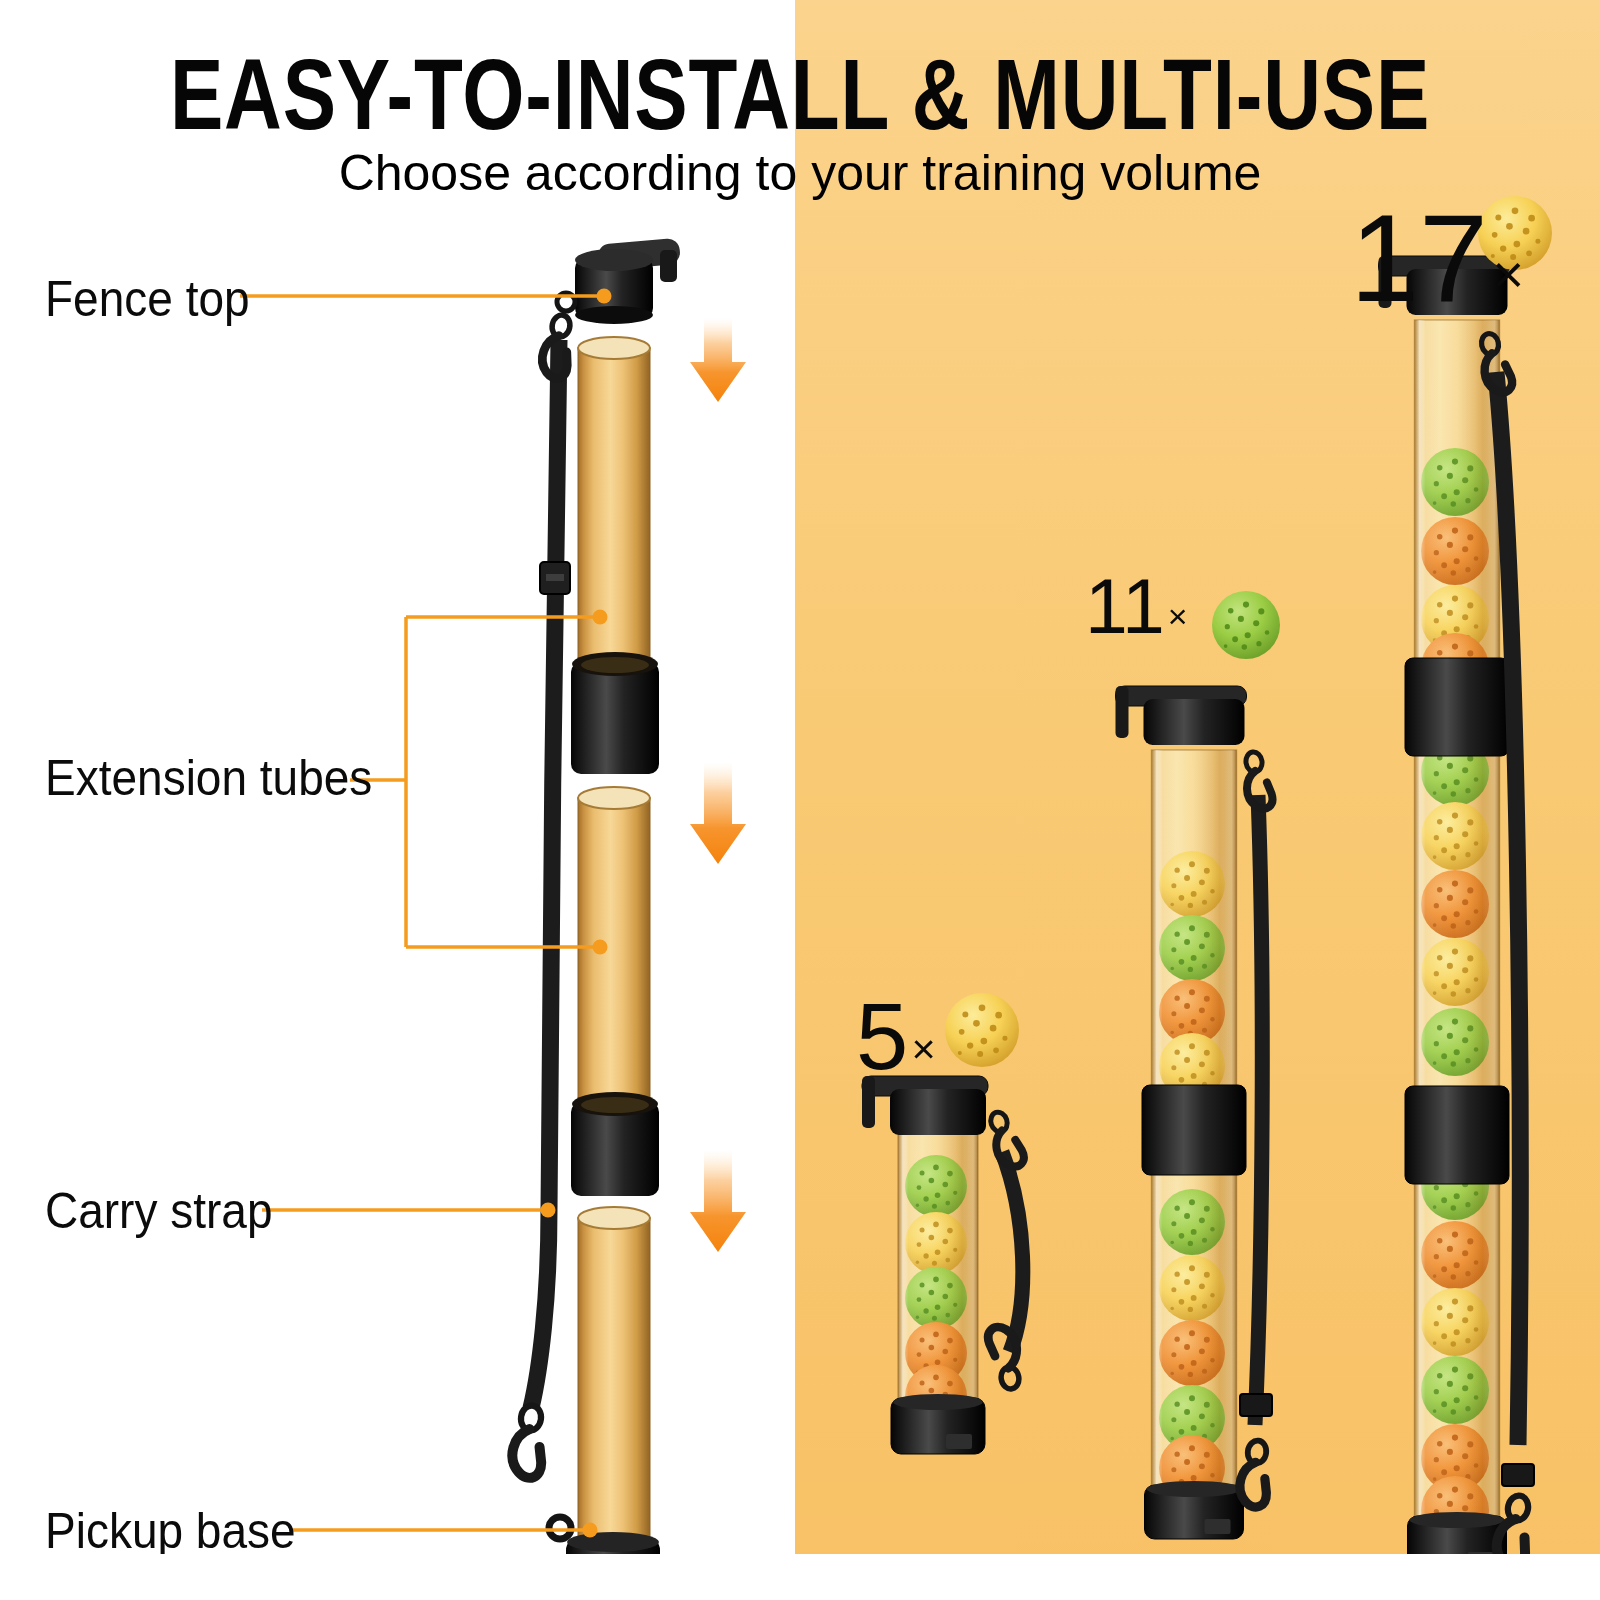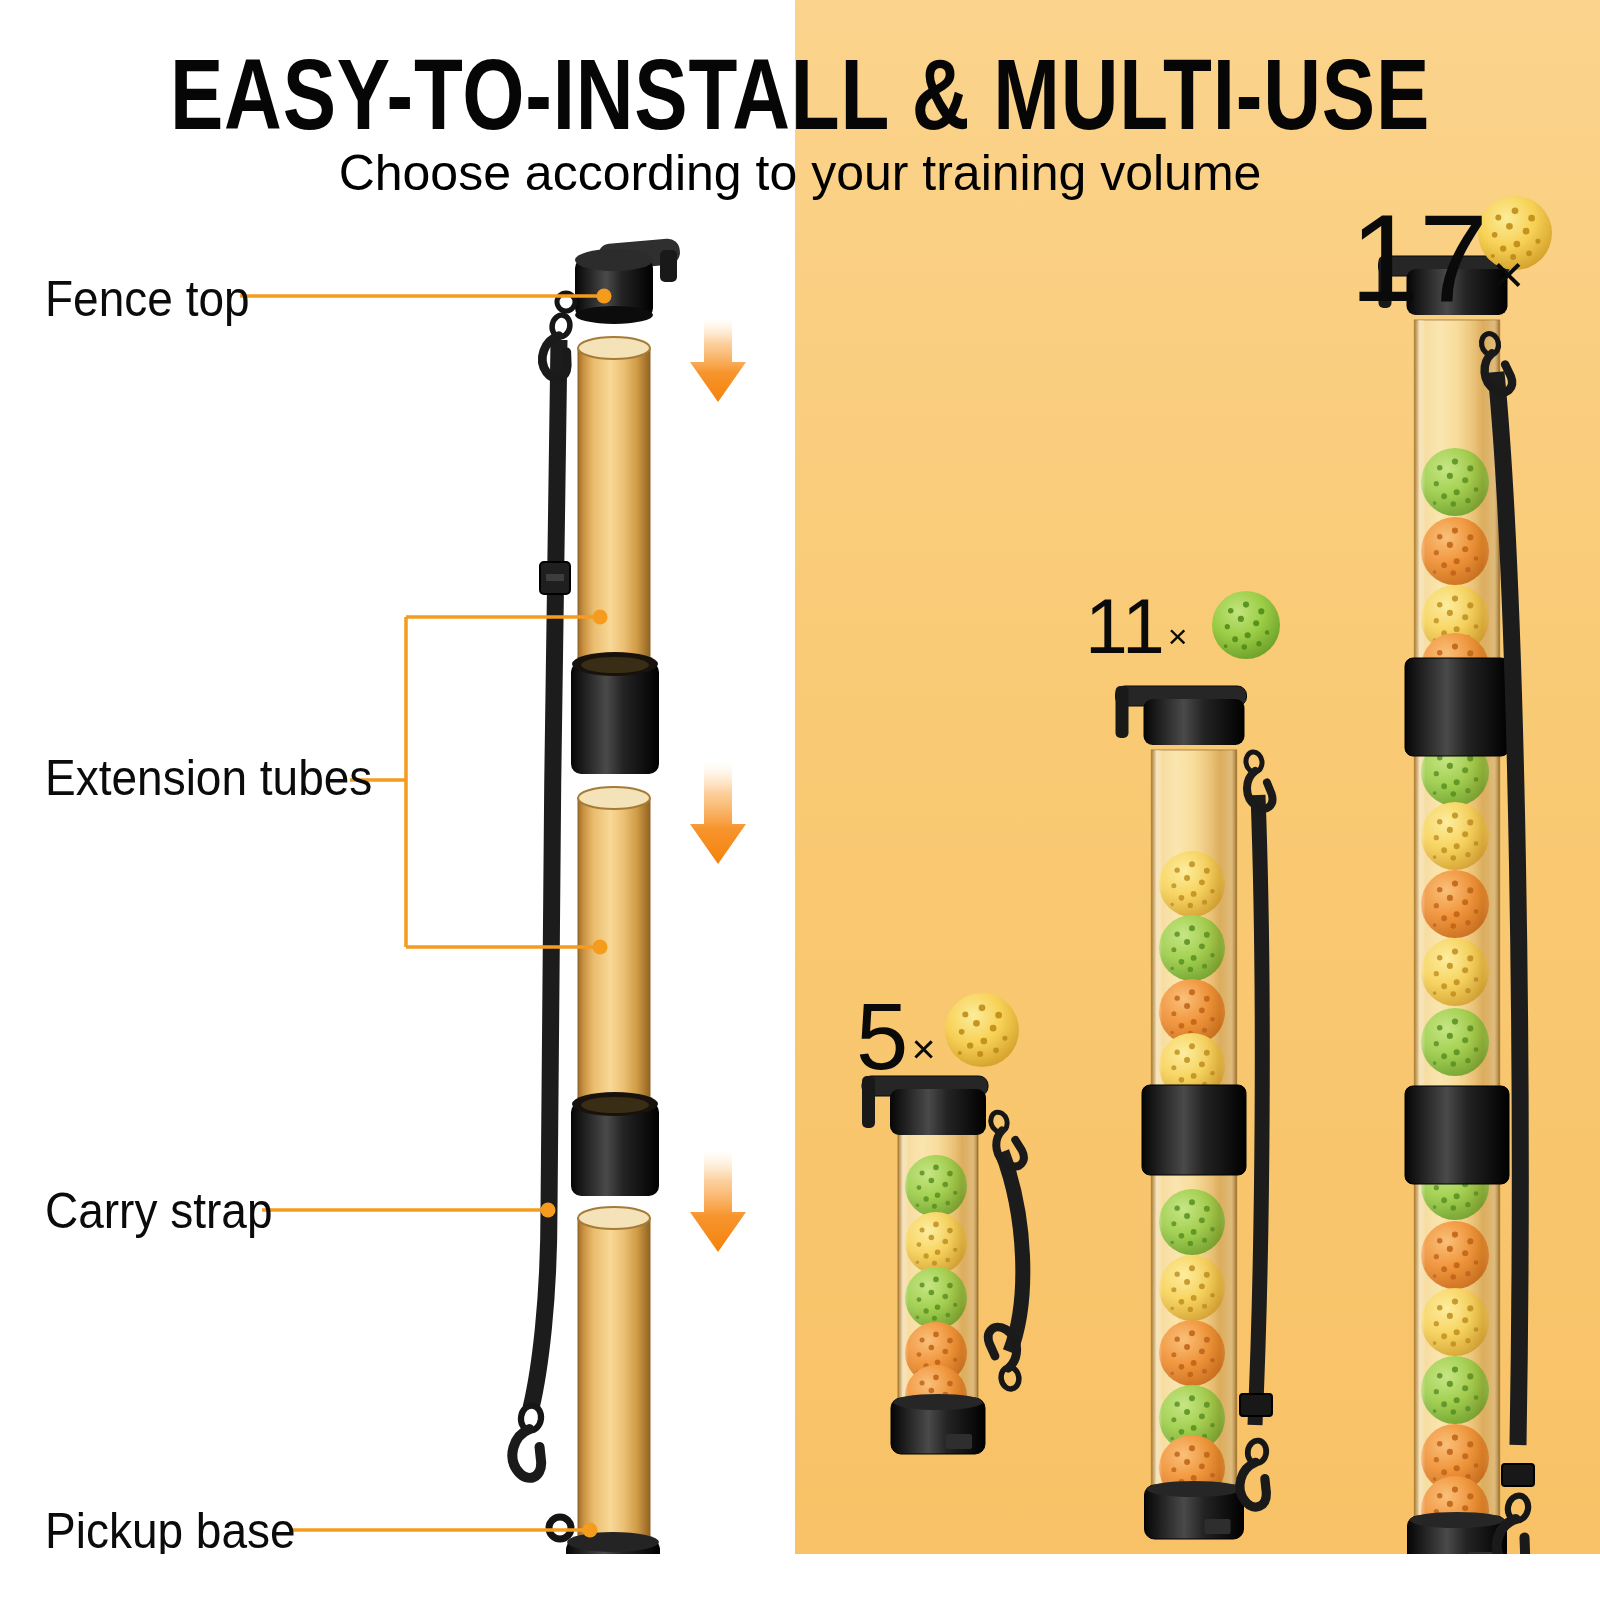--- a/index.html
+++ b/index.html
@@ -13,21 +13,21 @@
     font-size:50px;color:#000000;white-space:nowrap;line-height:1.1;}
   .part-label{position:absolute;font-size:50px;color:#0b0b0b;white-space:nowrap;line-height:1.0;
     transform:scaleX(0.92);transform-origin:0 0;}
   #lbl-fence{left:45px;top:274px;}
   #lbl-ext{left:45px;top:753px;}
   #lbl-carry{left:45px;top:1186px;}
   #lbl-pickup{left:45px;top:1506px;}
   .count{position:absolute;font-weight:normal;color:#0a0a0a;line-height:1.0;white-space:nowrap;}
   .count .x{font-size:.44em;vertical-align:.14em;margin-left:.08em;}
   #count-5{left:856px;top:990px;font-size:94px;}
-  #count-11{left:1085px;top:588px;font-size:77px;}
+  #count-11{left:1085px;top:568px;font-size:77px;}
   #count-17{left:1350px;top:196px;font-size:124px;}
   #scene{position:absolute;left:0;top:0;}
 </style>
 </head>
 <body>
 
 <div class="canvas">
   <div class="bg-right"></div>
 
   <h1 class="title">EASY-TO-INSTALL &amp; MULTI-USE</h1>

